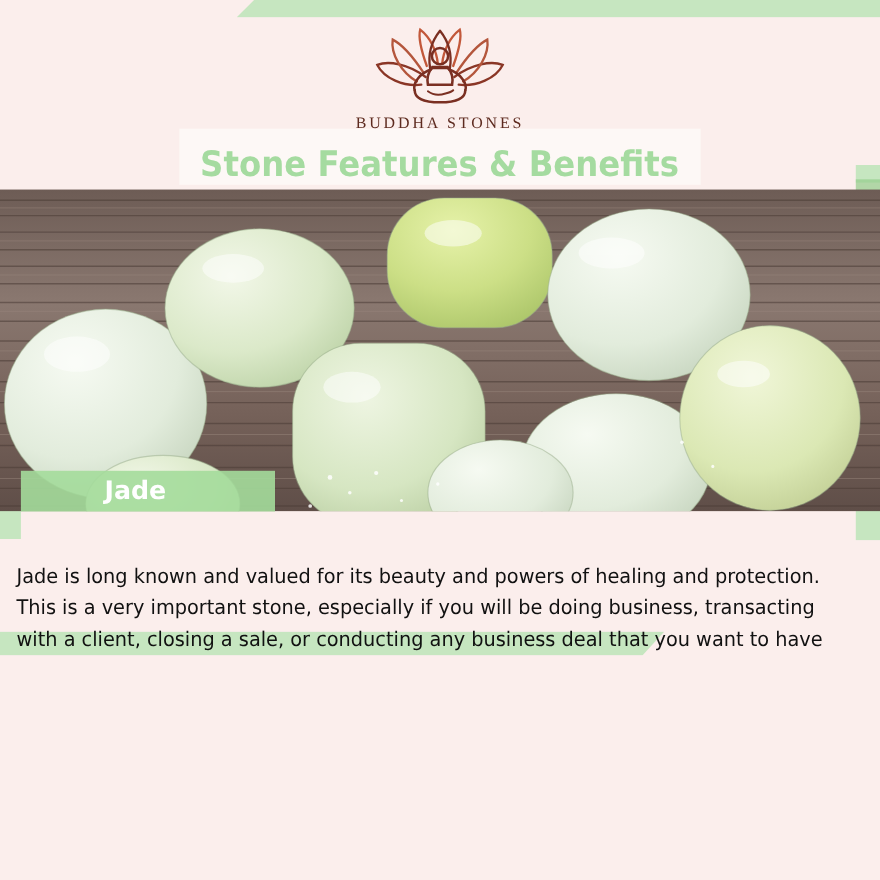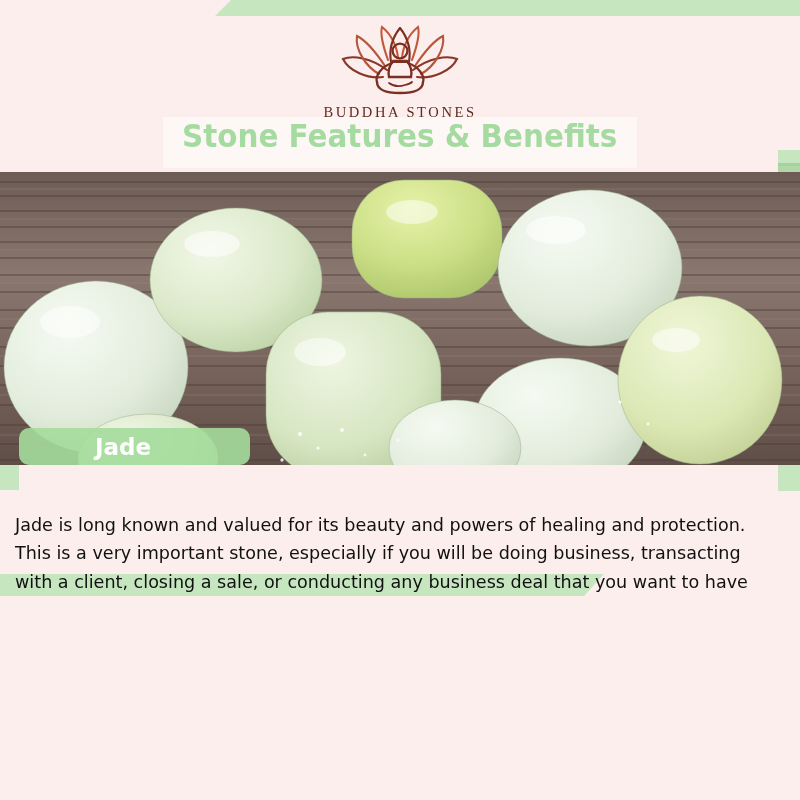--- a/index.html
+++ b/index.html
@@ -108,21 +108,21 @@
 
   
   .header-banner {
     position: absolute;
     top: 117px;
     left: 163px;
     width: 474px;
     height: 51px;
     background: #fdf8f6;
     display: flex;
-    align-items: flex-start;
+    align-items: flex-end;
     justify-content: center;
     z-index: 4;
   }
   .header-title {
     font-family: "DejaVu Sans", sans-serif;
     font-size: 32px;
     font-weight: bold;
     color: #a5dba0;
     letter-spacing: 0px;
     transform: scaleX(0.92);
@@ -146,21 +146,20 @@
   .jade-label {
     position: absolute;
     top: 428px;
     left: 19px;
     width: 231px;
     height: 37px;
     background: rgba(164, 219, 155, 0.9);
     display: flex;
     align-items: center;
     z-index: 6;
-    border-radius: 10px;
   }
   .jade-label-text {
     margin-left: 76px;
     color: #ffffff;
     font-family: "DejaVu Sans", sans-serif;
     font-size: 23px;
     font-weight: bold;
   }
 
   

